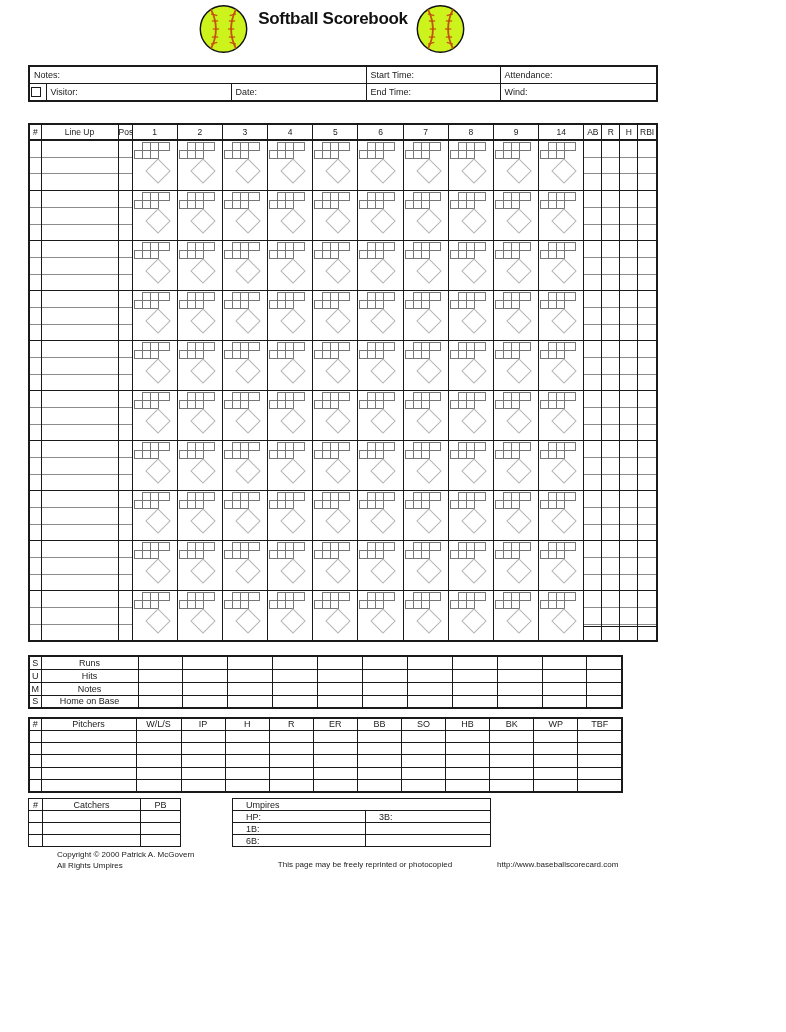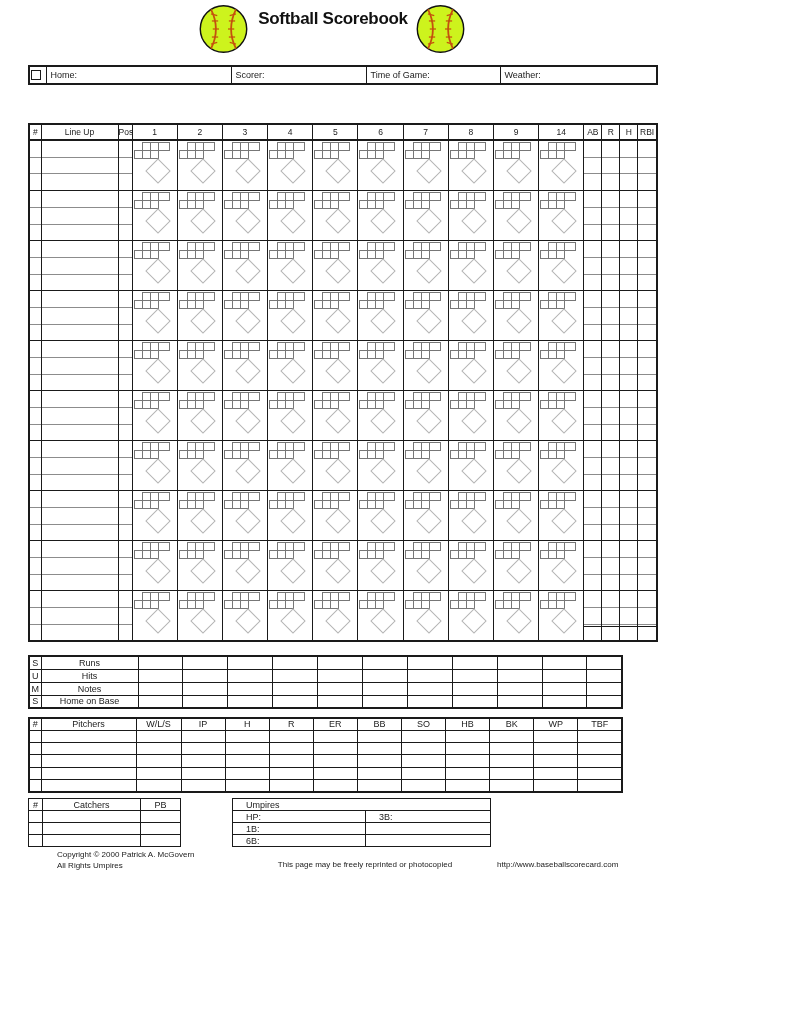--- a/index.html
+++ b/index.html
@@ -116,28 +116,33 @@
 
   <table class="info">
     <colgroup>
         <col style="width:17px">
         <col style="width:185px">
         <col style="width:135px">
         <col style="width:134px">
         <col style="width:157px">
       </colgroup>
     <tbody>
+        <tr>
+      <td colspan="3"><span>Notes:</span></td>
+      <td><span>Start Time:</span></td>
+      <td><span>Attendance:</span></td>
+    </tr>
     <tr>
       <td class="chk">
             <div class="checkbox"></div>
           </td>
-      <td><span>Home:</span></td>
-      <td><span>Scorer:</span></td>
-      <td><span>Time of Game:</span></td>
-      <td><span>Weather:</span></td>
+      <td><span>Visitor:</span></td>
+      <td><span>Date:</span></td>
+      <td><span>End Time:</span></td>
+      <td><span>Wind:</span></td>
     </tr>
   </tbody>
     </table>
 
   <div class="gridwrap">
     <table class="scoregrid">
       <colgroup id="grid-cols">
           <col style="width: 12px;">
           <col style="width: 77px;">
           <col style="width: 14px;">

